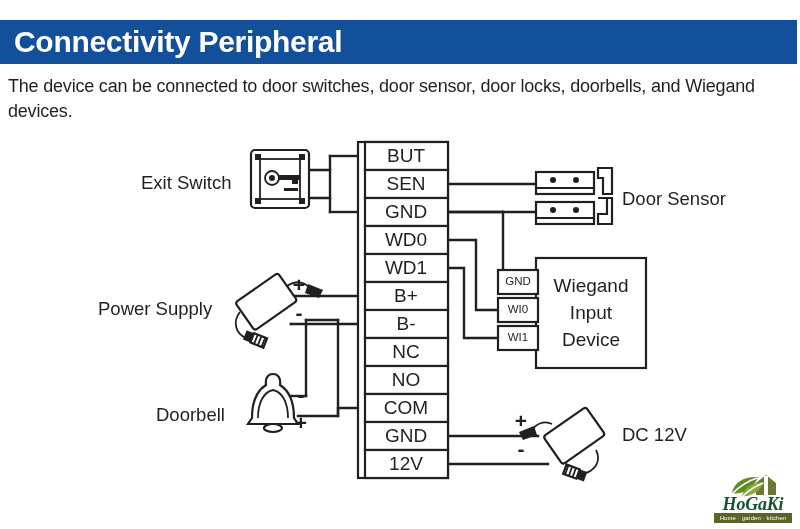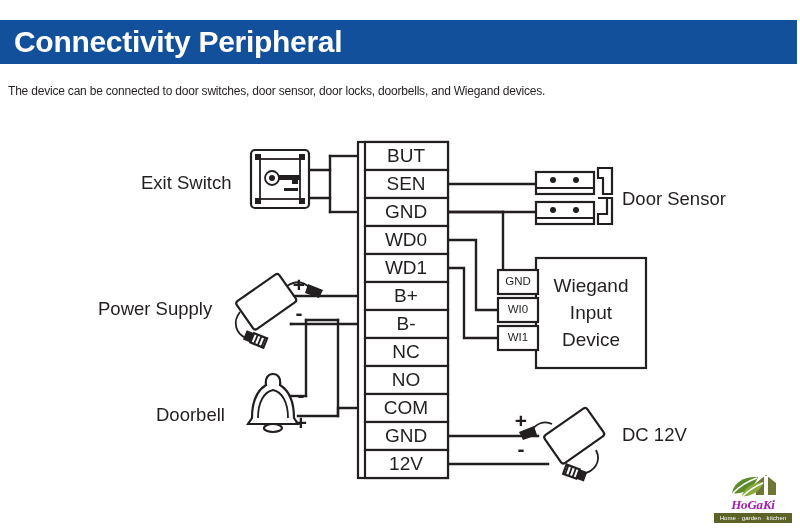--- a/index.html
+++ b/index.html
@@ -43,22 +43,22 @@
     font-weight: bold;
     color: #ffffff;
     letter-spacing: -0.3px;
     white-space: nowrap;
   }
   .intro {
     position: absolute;
     left: 8px;
     top: 74px;
     width: 784px;
-    font-size: 12px;
-    line-height: 34px;
+    font-size: 18px;
+    line-height: 25px;
     color: #231f20;
     letter-spacing: -0.2px;
   }
   
   .diagram {
     position: absolute;
     left: 8px;
     top: 128px;
     width: 800px;
     height: 401px;
@@ -134,22 +134,22 @@
   }
   .logo-word {
     position: absolute;
     left: 0;
     top: 24px;
     width: 82px;
     text-align: center;
     font-family: "Liberation Serif", serif;
     font-style: italic;
     font-weight: bold;
-    font-size: 13px;
-    color: #a21caf;
+    font-size: 18px;
+    color: #14532d;
     letter-spacing: -0.2px;
     line-height: 15px;
   }
   .logo-tag {
     position: absolute;
     left: 2px;
     top: 40px;
     width: 78px;
     height: 10px;
     background: #5d6328;

